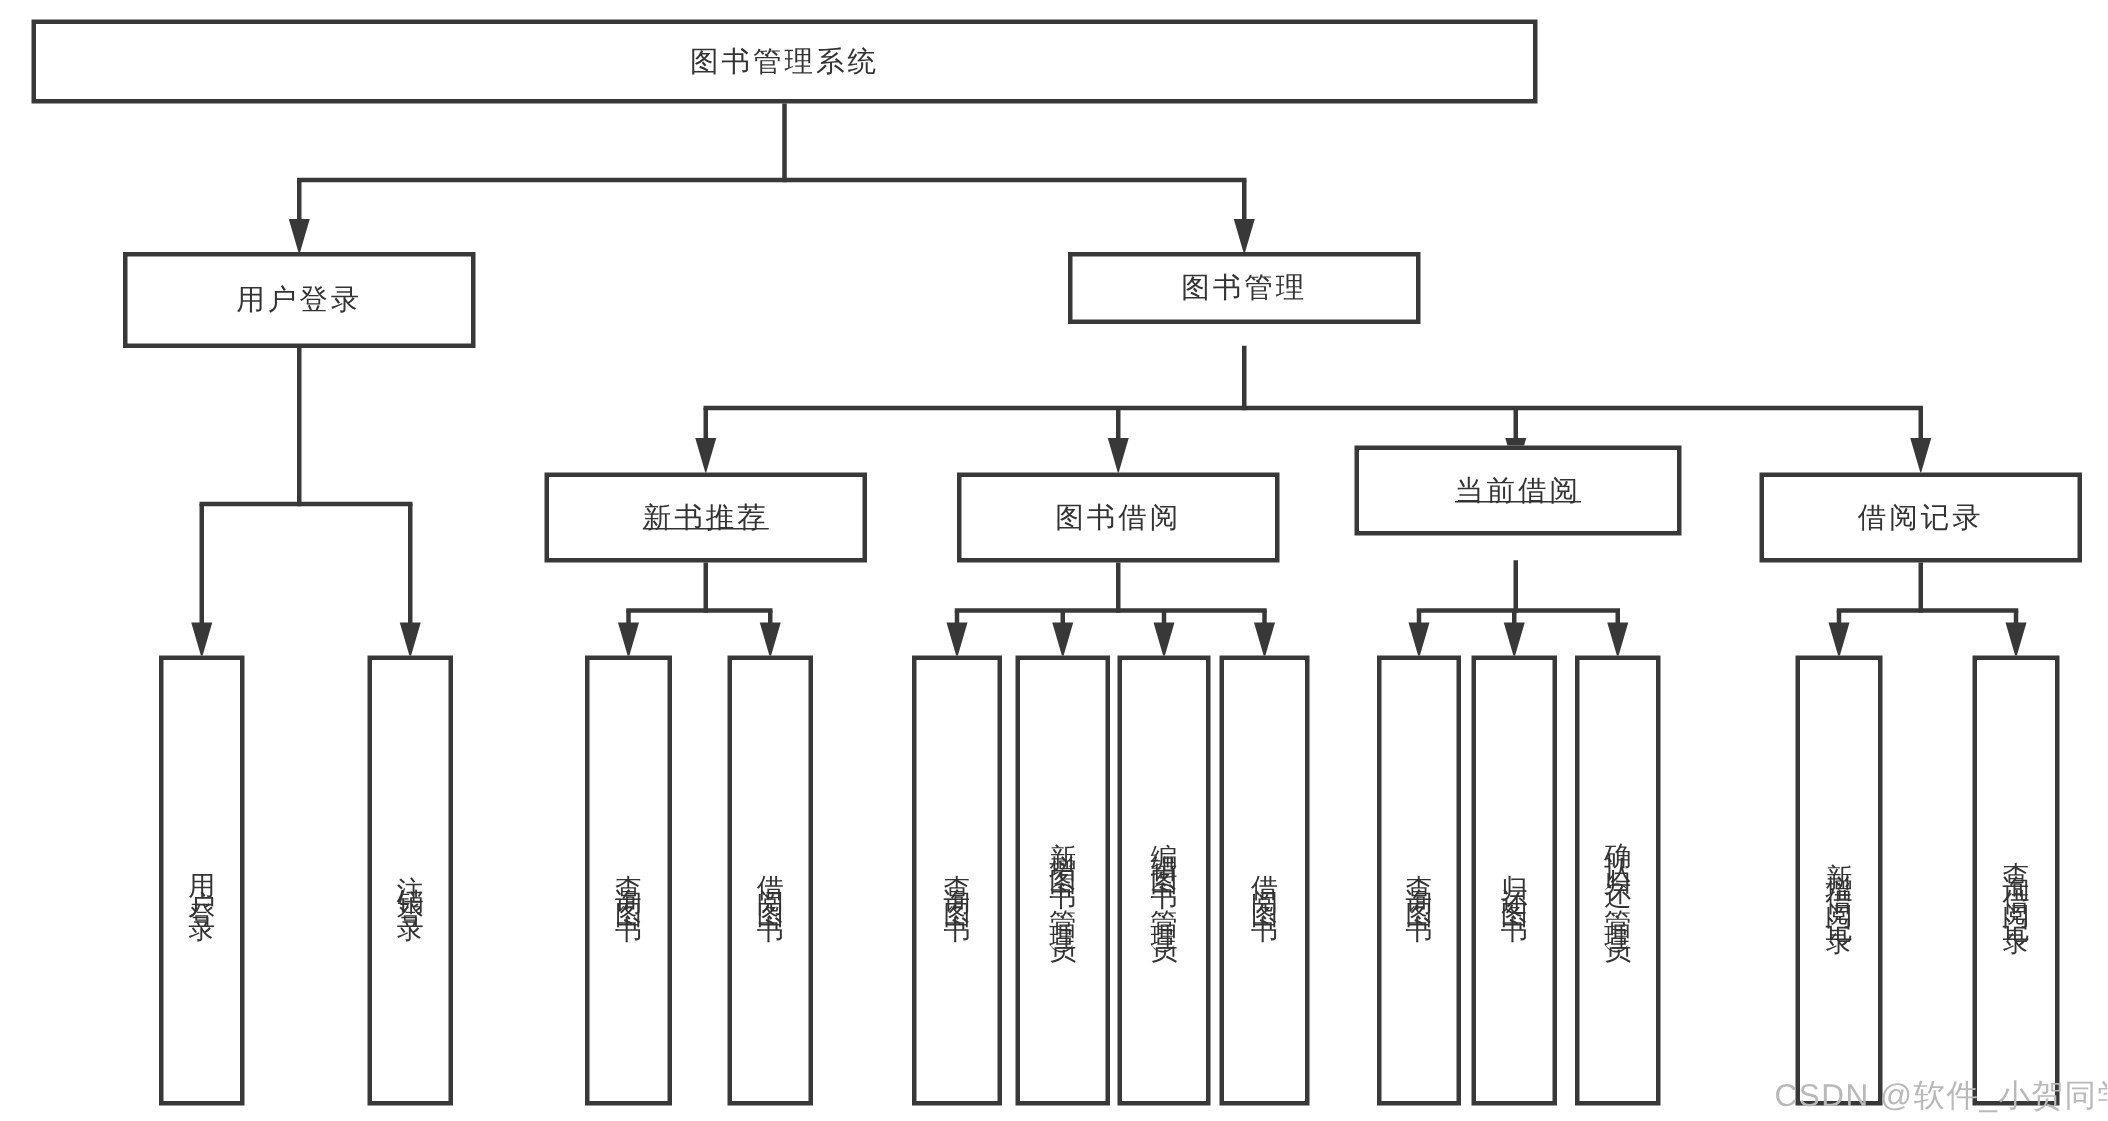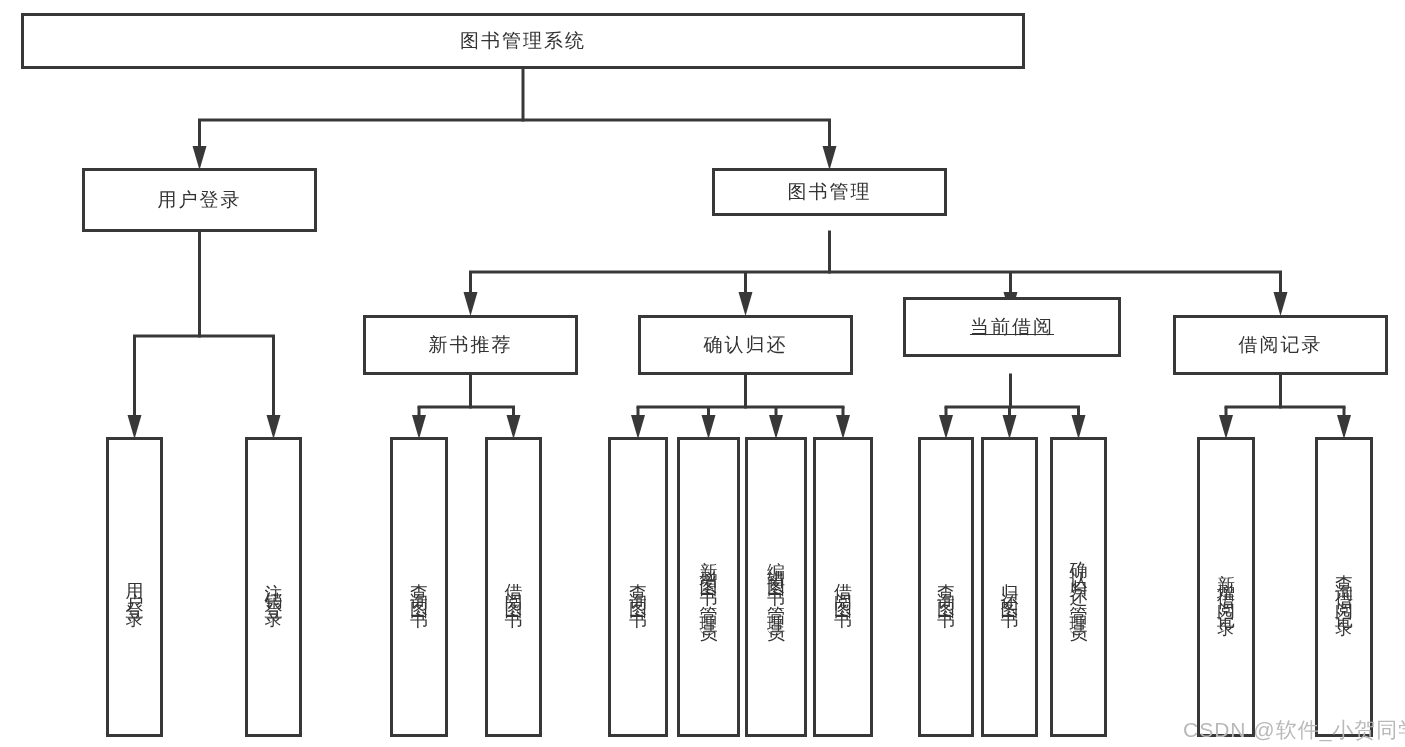--- a/index.html
+++ b/index.html
@@ -127,25 +127,25 @@
     <span>图书管理系统</span>
   </div>
 
   <div class="node hnode" style="left:82px;top:168px;width:235px;height:64px;">
     <span>用户登录</span>
   </div>
   <div class="node hnode" style="left:712px;top:168px;width:235px;height:48px;">
     <span>图书管理</span>
   </div>
 
-  <div class="node hnode" style="left:363px;top:315px;width:215px;height:60px;">
+  <div class="node hnode" style="left:363px;top:315px;width:215px;height:60px;text-decoration:underline;">
     <span>新书推荐</span>
   </div>
   <div class="node hnode" style="left:638px;top:315px;width:215px;height:60px;">
-    <span>确认归还</span>
+    <span>图书借阅</span>
   </div>
   <div class="node hnode" style="left:903px;top:297px;width:218px;height:60px;text-decoration:underline;">
     <span>当前借阅</span>
   </div>
   <div class="node hnode" style="left:1173px;top:315px;width:215px;height:60px;font-family:Liberation Mono, monospace;">
     <span>借阅记录</span>
   </div>
 
   <div class="node vnode" style="left:106px;top:437px;width:57px;height:300px;">
     <span class="vtext">用户登录</span>

